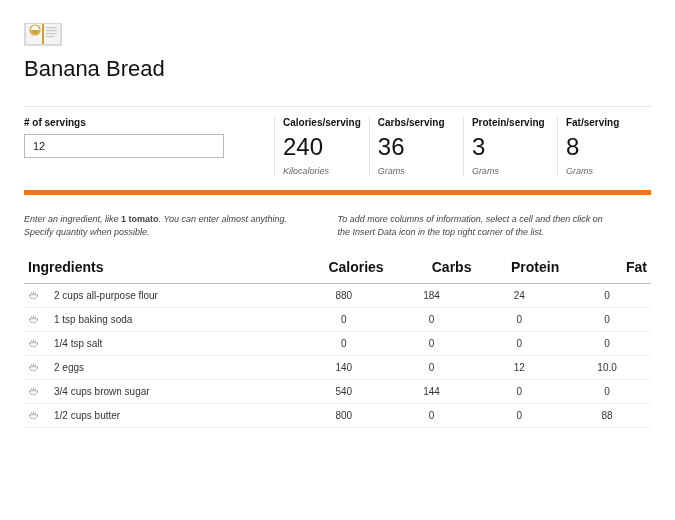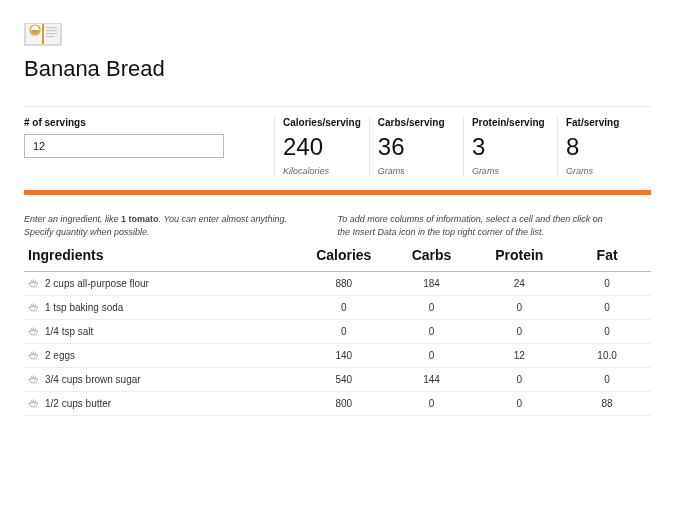--- a/index.html
+++ b/index.html
@@ -67,20 +67,21 @@
     line-height: 1.1;
     margin-bottom: 6px;
   }
   .stat-unit {
     font-size: 9px;
     font-style: italic;
     color: #666;
   }
   .hints-row {
     display: flex;
+    margin-bottom: 12px;
   }
   .hint {
     flex: 1;
     font-size: 9px;
     font-style: italic;
     color: #444;
     padding-right: 40px;
     line-height: 1.4;
   }
   .hint .bold { font-weight: 600; font-style: normal; }
@@ -88,32 +89,32 @@
     width: 100%;
     border-collapse: collapse;
   }
   thead th {
     text-align: left;
     font-size: 14px;
     font-weight: 600;
     padding: 8px 4px;
     border-bottom: 1px solid #bbb;
   }
-  thead th.num { text-align: center; }
+  thead th.num { text-align: right; }
   tbody td {
     font-size: 10px;
     padding: 6px 4px;
     border-bottom: 1px solid #eee;
     color: #333;
   }
   tbody td.num { text-align: center; }
   .ing-cell {
     display: flex;
     align-items: center;
-    gap: 6px;
+    gap: 15px;
   }
   .bowl-icon {
     width: 11px;
     height: 11px;
     flex-shrink: 0;
   }
   col.c-ing { width: 44%; }
   col.c-num { width: 14%; }
 </style>
 </head>

